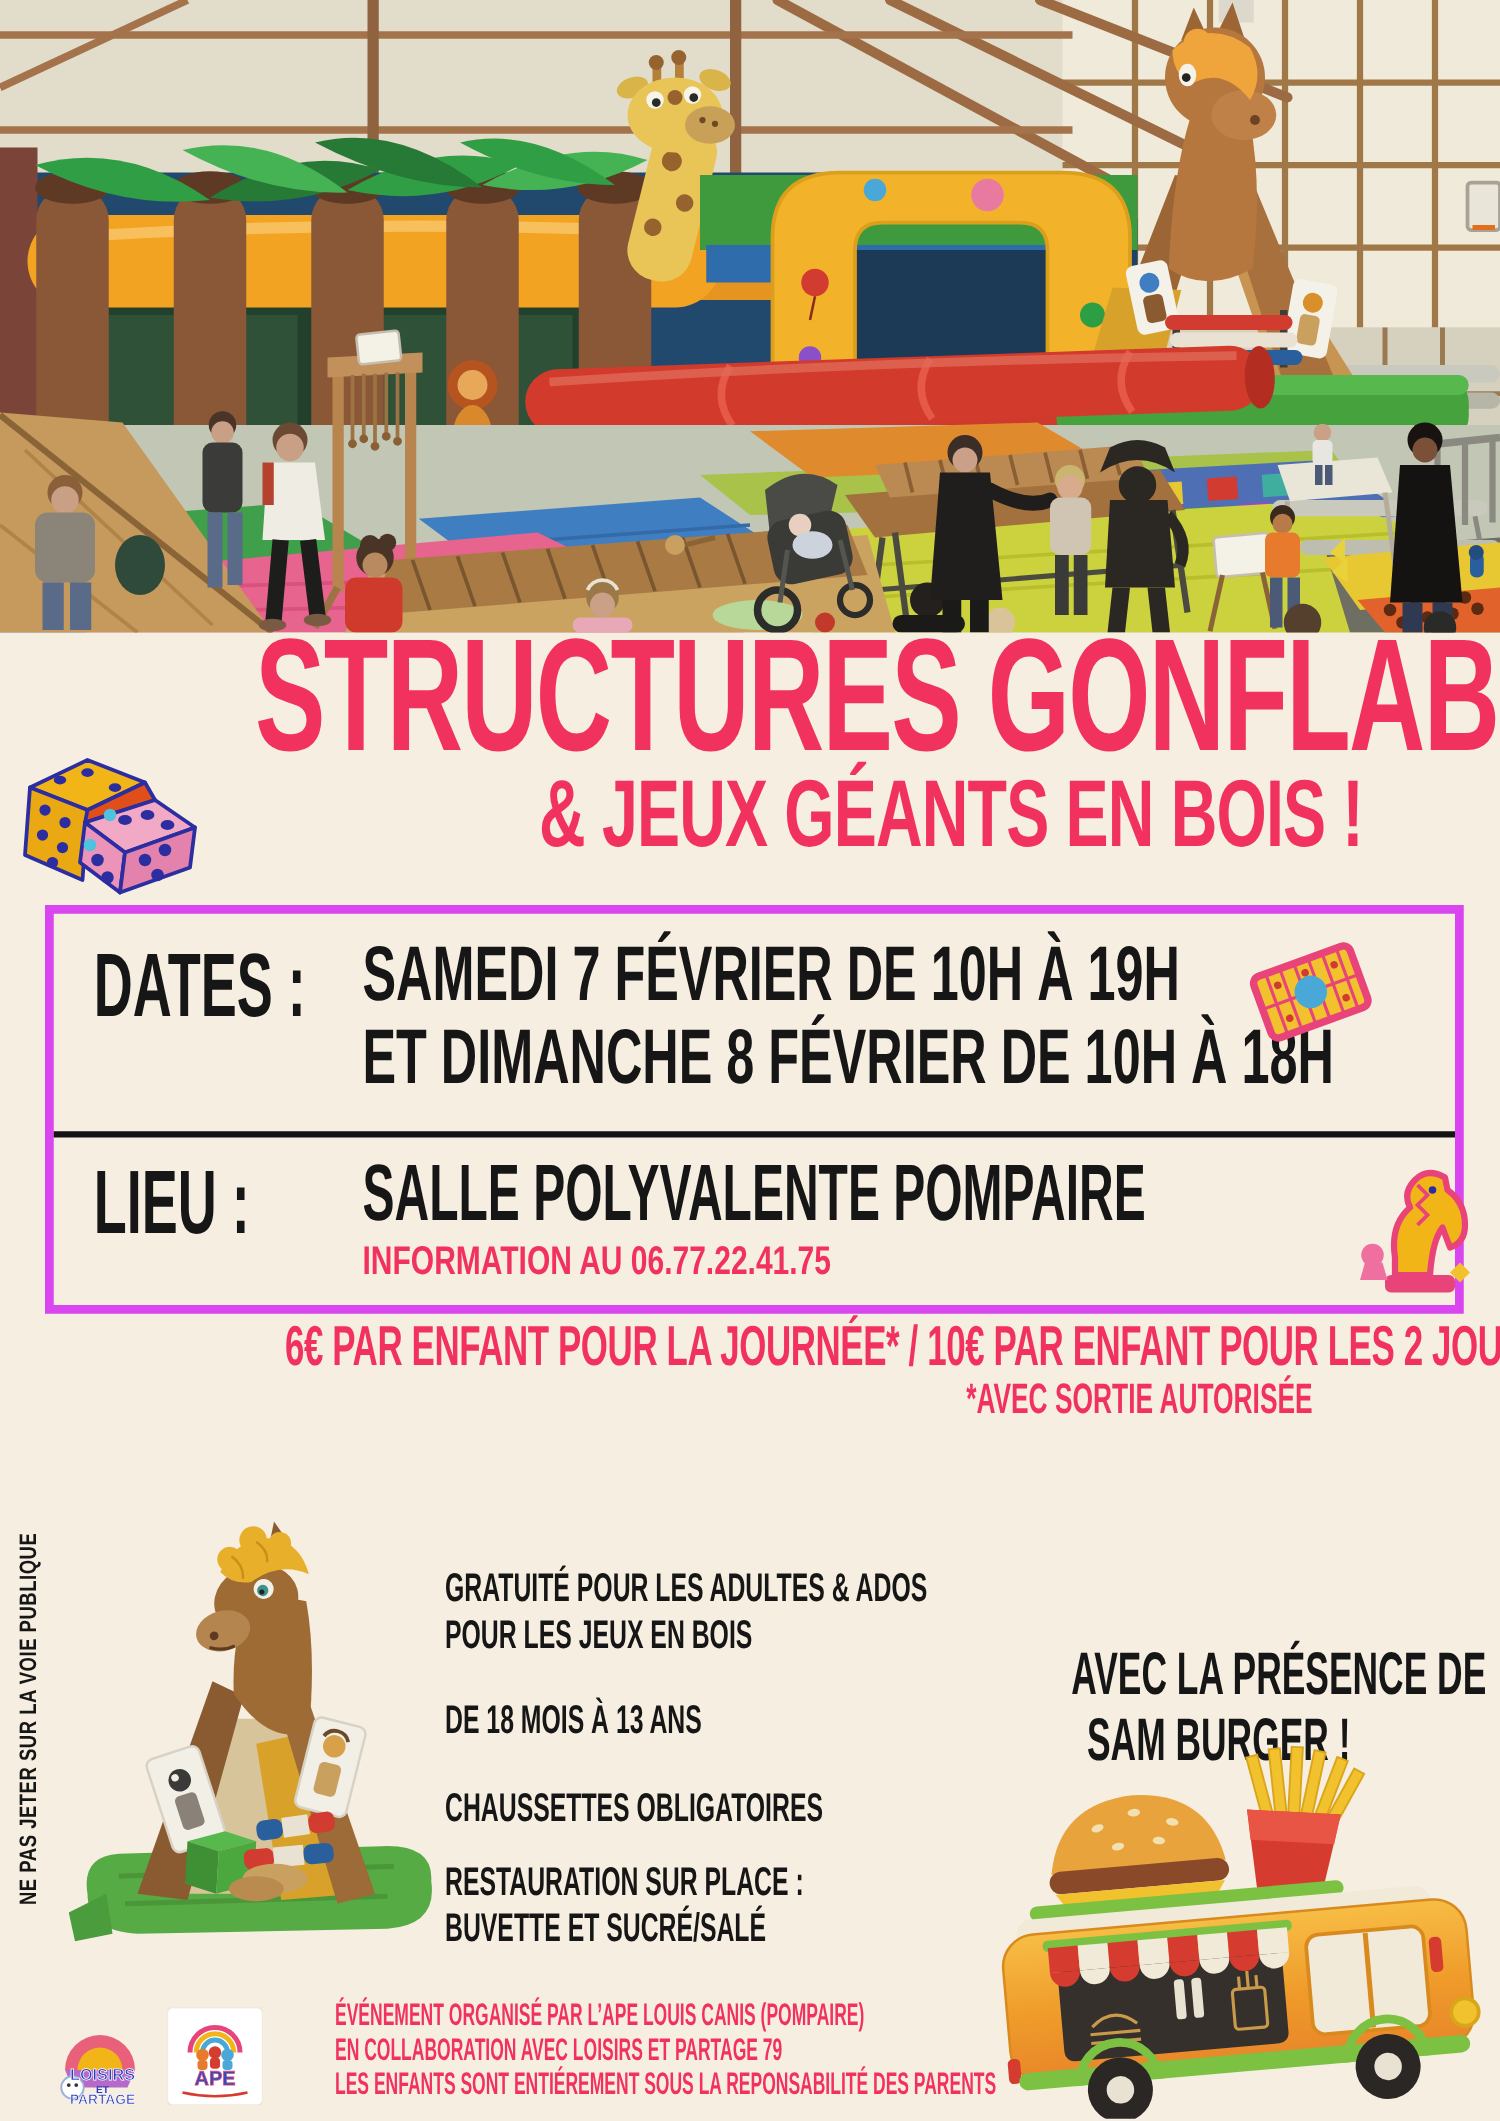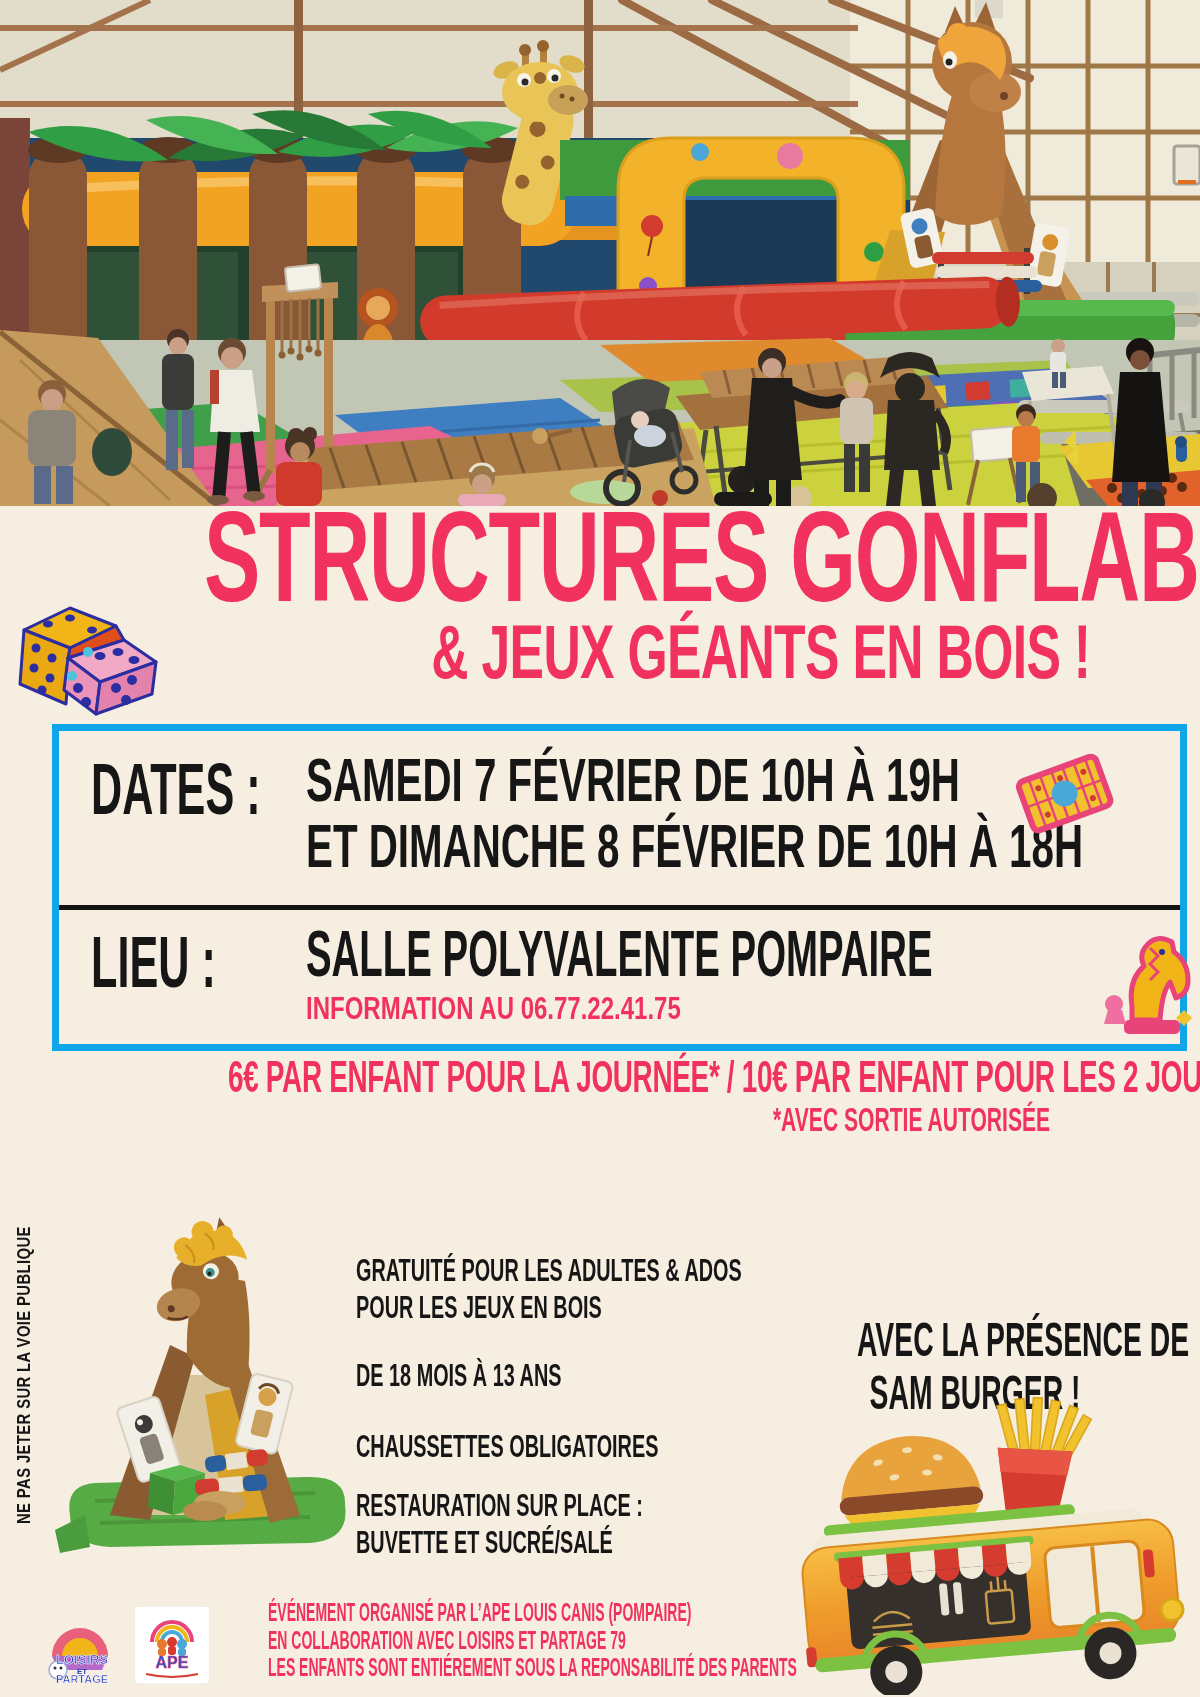--- a/index.html
+++ b/index.html
@@ -452,21 +452,21 @@
       <circle cx="70" cy="92" r="5"></circle>
         <circle cx="78" cy="106" r="5"></circle>
       <circle cx="108" cy="92" r="5"></circle>
         <circle cx="124" cy="84" r="5"></circle>
         <circle cx="118" cy="104" r="5"></circle>
     </g>
     <circle cx="80" cy="56" r="5" fill="#4ec3e0"></circle>
     <circle cx="64" cy="80" r="5" fill="#4ec3e0"></circle>
   </svg>
 
-  <div class="abs" style="left:36px;top:724px;width:1121px;height:313px;border:7px solid #0ea5e9;margin-left:16px;">
+  <div class="abs" style="left:36px;top:724px;width:1121px;height:313px;border:7px solid #d946ef;">
     <div class="abs t" style="left:32px;top:22px;font-size:72px;transform:scale(0.6,1);transform-origin:0 0;">DATES :</div>
     <div class="abs t" style="left:247px;top:16px;font-size:62px;line-height:1.06;transform:scale(0.65,1);transform-origin:0 0;">
       <div>SAMEDI 7 FÉVRIER DE 10H À 19H</div>
       <div>ET DIMANCHE 8 FÉVRIER DE 10H À 18H</div>
     </div>
     <div class="abs" style="left:0;right:0;top:174px;height:5px;background:#141414;"></div>
     <div class="abs t" style="left:32px;top:195px;font-size:72px;transform:scale(0.6,1);transform-origin:0 0;">LIEU :</div>
     <div class="abs t" style="left:247px;top:191px;font-size:64px;transform:scale(0.6,1);transform-origin:0 0;">SALLE POLYVALENTE POMPAIRE</div>
     <div class="abs t pk" style="left:247px;top:261px;font-size:32px;transform:scale(0.75,1);transform-origin:0 0;">INFORMATION AU 06.77.22.41.75</div>
 

